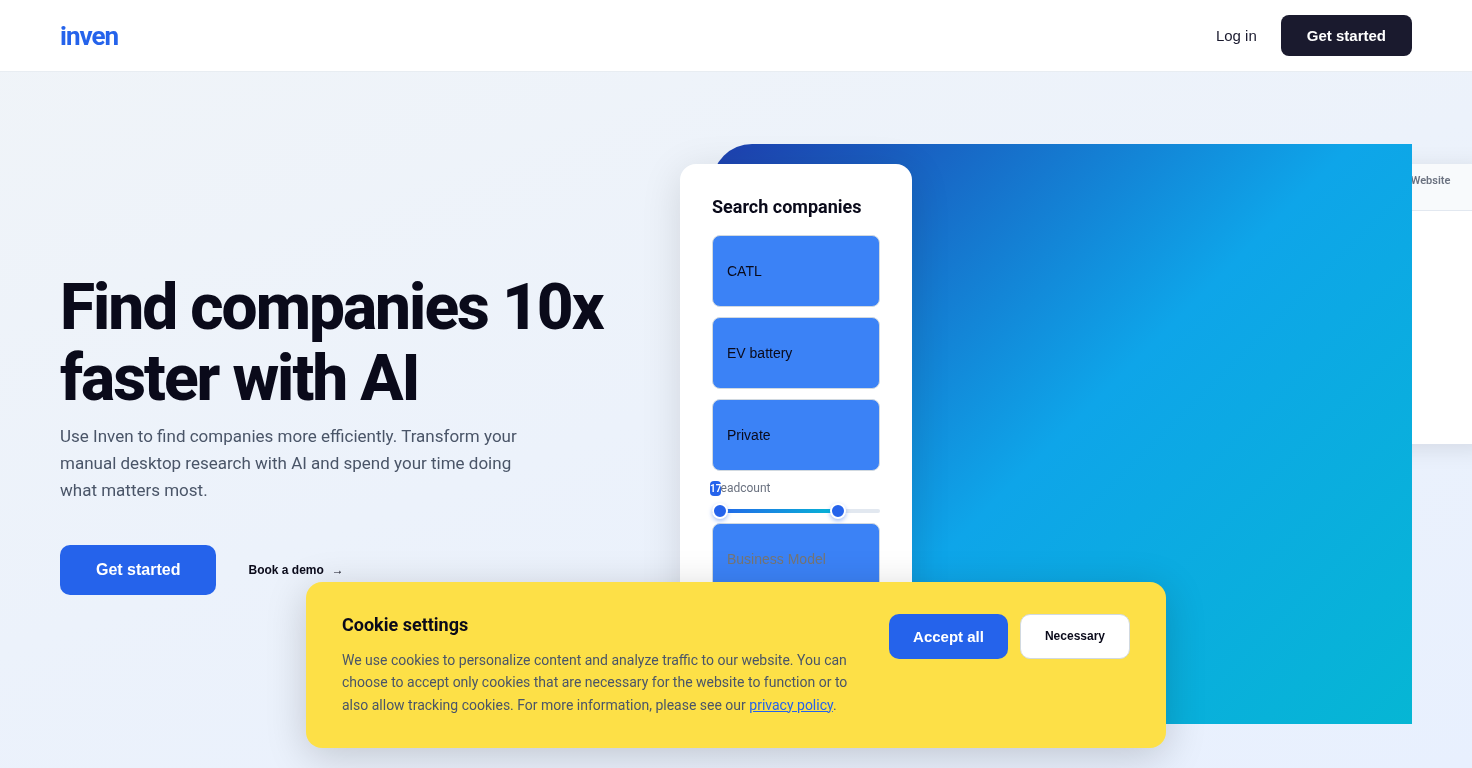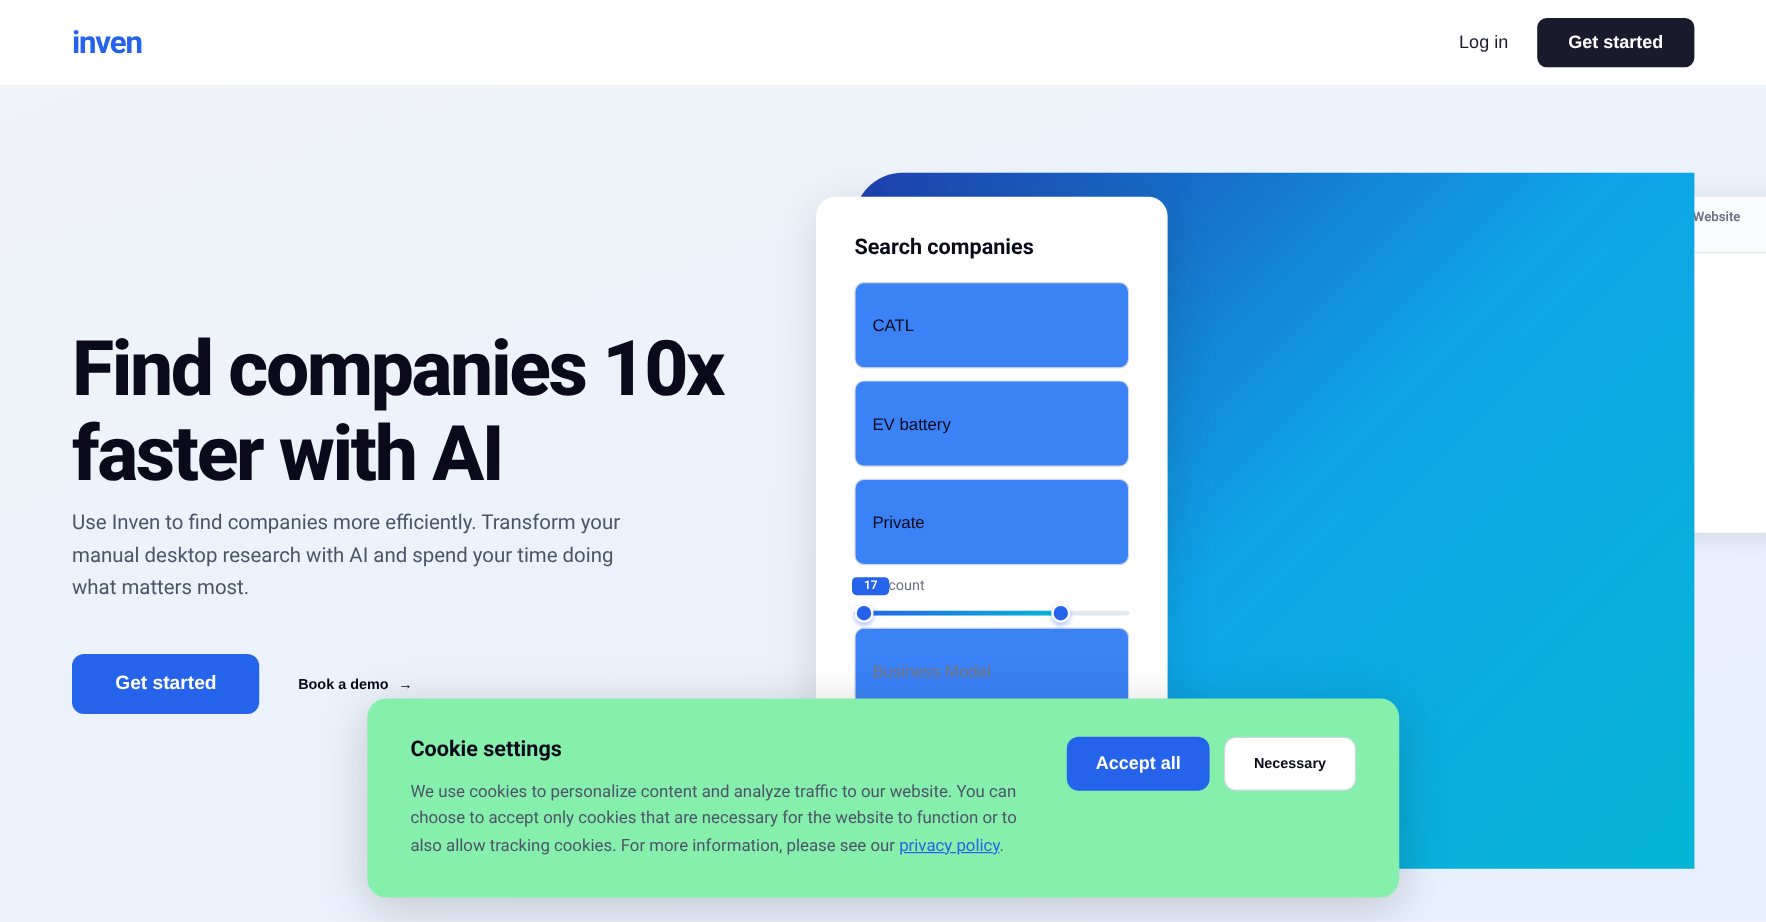--- a/index.html
+++ b/index.html
@@ -149,21 +149,21 @@
       align-items: flex-start;
       position: relative;
       height: 580px;
     }
 
     
     .search-card {
       background: #fff;
       border-radius: 16px;
       padding: 32px 32px 28px;
-      width: 293px;
+      width: 232px;
       box-shadow: 0 8px 40px rgba(0,0,0,0.12);
       position: absolute;
       top: 20px;
       left: 60px;
       z-index: 3;
     }
 
     .search-card-title {
       font-size: 18px;
       font-weight: 700;
@@ -235,21 +235,21 @@
     }
 
     .range-value {
       position: absolute;
       left: calc(0% - 4px);
       top: -24px;
       font-size: 10px;
       color: #fff;
       background: #2563eb;
       border-radius: 4px;
-      padding: 2px 10px;
+      padding: 2px 0;
       font-weight: 600;
     }
 
     .btn-search {
       width: 100%;
       background: #0a0a1a;
       color: #fff;
       border: none;
       padding: 12px;
       border-radius: 8px;
@@ -304,21 +304,21 @@
       z-index: 1;
     }
 
     
     .cookie-banner {
       position: fixed;
       bottom: 20px;
       left: 50%;
       transform: translateX(-50%);
       width: 860px;
-      background: #86efac;
+      background: #fde047;
       border-radius: 16px;
       box-shadow: 0 8px 40px rgba(0,0,0,0.18);
       padding: 32px 36px;
       display: flex;
       align-items: flex-start;
       justify-content: space-between;
       gap: 40px;
       z-index: 1000;
     }
 

